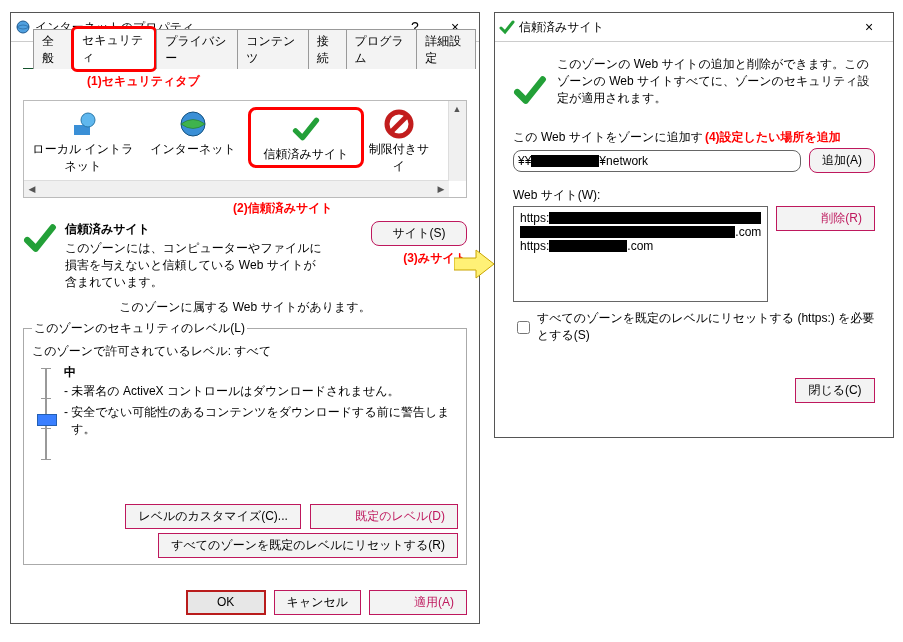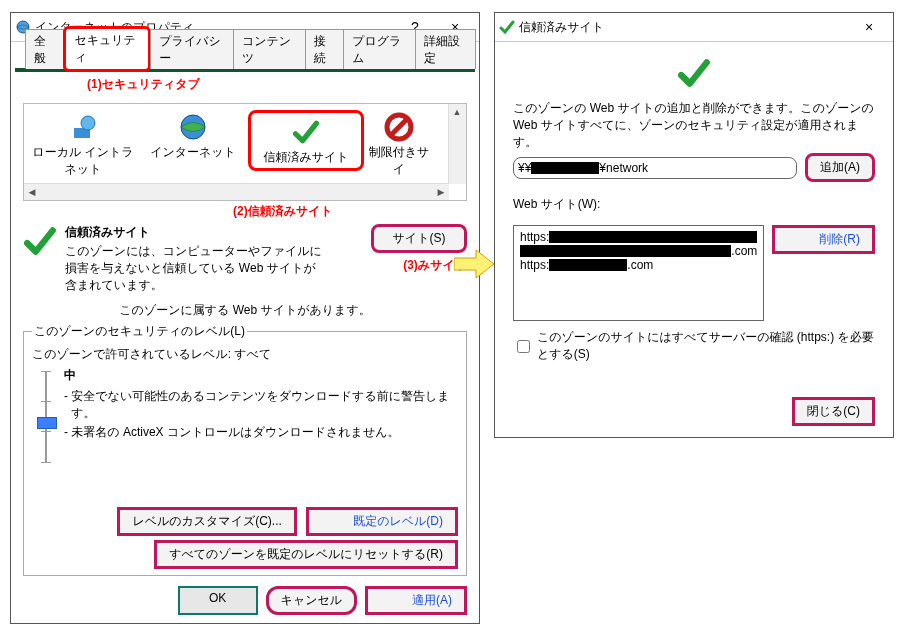--- a/index.html
+++ b/index.html
@@ -28,24 +28,24 @@
   .titlebar .title { flex: 1; padding-left: 4px; }
   .titlebar .tbtn {
     width: 40px;
     height: 24px;
     line-height: 24px;
     text-align: center;
     font-size: 14px;
     cursor: pointer;
   }
   .tabstrip {
-    margin: 4px 4px 0 4px;
+    margin: 4px 4px 0 12px;
     display: flex;
     align-items: flex-end;
-    border-bottom: 4px solid #14532d;
+    border-bottom: 1px solid #14532d;
     height: 22px;
     padding-left: 10px;
   }
   .tab {
     padding: 3px 8px 2px;
     border: 1px solid #999;
     border-bottom: none;
     background: #f3f3f3;
     margin-right: -1px;
     font-size: 12px;
@@ -78,40 +78,40 @@
     position: absolute; left:0; right:17px; bottom:0; height:16px;
     background:#f0f0f0; border-top:1px solid #ddd;
     display:flex; justify-content:space-between; align-items:center;
   }
   .scroll-arrow { width:16px;height:16px; text-align:center; font-size:9px; line-height:16px; color:#555;}
   .checkmark-svg { width:28px; height:28px; }
   .big-check { width:34px; height:34px; }
   .btn {
     display:inline-block;
     padding: 3px 12px;
-    border: 3px solid #be185d;
+    border: 1px solid #be185d;
     background: #f3f3f3;
     cursor:pointer;
     min-width: 70px;
     text-align:center;
     box-sizing:border-box;
   }
-  .btn.primary { background:#e7e7e7; border:2px solid #0f766e;}
-  .btn.disabled { color:#1d4ed8;padding-left:44px; }
+  .btn.primary { background:#e7e7e7; border:2px solid #b91c1c;}
+  .btn.disabled { color:#be185d;padding-left:44px; }
   fieldset { border:1px solid #aaa; margin:4px 0; padding:6px 8px; }
   legend { font-size:12px; }
   .slider-box { display:flex; align-items:flex-start; margin-top:4px;}
   .vslider { width:28px; height:100px; position:relative;}
   .vslider .track { position:absolute; left:13px; width:2px; background:#999; top:4px; bottom:4px;}
   .vslider .tick { position:absolute; left:9px; width:10px; height:1px; background:#999;}
   .vslider .thumb { position:absolute; left:5px; width:18px; height:10px; background:#3a7fff; border:1px solid #235fb3;}
   .button-row { text-align:right; margin-top:4px;}
   .footer-btns { position:absolute; bottom:8px; right:12px; display:flex; gap:8px;}
   .trusted-body { padding: 14px 18px 10px; }
-  .trusted-top { display:flex; align-items:center; gap:10px;flex-direction:column;}
+  .trusted-top { display:flex; align-items:flex-end; gap:10px;}
   .input-text {
     border:1px solid #666; background:#fff; padding:3px 4px; height:22px; box-sizing:border-box; width:100%;
   }
   .listbox {
     border:1px solid #666; background:#fff; height:96px; padding:4px 6px; overflow:hidden;
     box-sizing:border-box;
   }
   .checkbox-row { display:flex; align-items:center; gap:4px; margin-top:8px;}
   .arrow-yellow { position:absolute; }
   .redacted { background:#000; color:#000; display:inline-block; }
@@ -214,37 +214,37 @@
         <div class="vslider">
           <div class="track"></div>
           <div class="tick" style="top:4px;"></div>
           <div class="tick" style="top:34px;"></div>
           <div class="tick" style="top:64px;"></div>
           <div class="tick" style="bottom:4px;"></div>
           <div class="thumb" style="top:50px;"></div>
         </div>
         <div style="flex:1; padding-left:4px;">
           <div style="font-weight:bold;">中</div>
+          <div style="margin-top:2px; text-indent:-0.6em; padding-left:0.6em;">- 未署名の ActiveX コントロールはダウンロードされません。</div>
           <div style="margin-top:4px; text-indent:-0.6em; padding-left:0.6em;">- 安全でない可能性のあるコンテンツをダウンロードする前に警告します。</div>
-          <div style="margin-top:2px; text-indent:-0.6em; padding-left:0.6em;">- 未署名の ActiveX コントロールはダウンロードされません。</div>
         </div>
       </div>
       <div class="button-row" style="margin-top:40px;">
         <span class="btn">レベルのカスタマイズ(C)...</span>
         <span class="btn disabled" style="margin-left:6px;">既定のレベル(D)</span>
       </div>
       <div class="button-row">
         <span class="btn" style="min-width:240px;">すべてのゾーンを既定のレベルにリセットする(R)</span>
       </div>
     </fieldset>
   </div>
 
   <div class="footer-btns">
     <span class="btn primary" style="min-width:80px;">OK</span>
-    <span class="btn" style="min-width:80px;border-radius:12px;">キャンセル</span>
+    <span class="btn" style="min-width:80px;">キャンセル</span>
     <span class="btn disabled" style="min-width:80px;">適用(A)</span>
   </div>
 </div>
 
 <svg class="arrow-yellow" style="left:454px; top:248px; width:42px; height:32px;">
   <polygon points="0,10 22,10 22,2 40,16 22,30 22,22 0,22" fill="#fff176" stroke="#c9a400" stroke-width="1"></polygon>
 </svg>
 
 <div class="window" style="left:494px; top:12px; width:400px; height:426px;">
   <div class="titlebar">
@@ -256,32 +256,35 @@
   </div>
 
   <div class="trusted-body">
     <div class="trusted-top">
       <svg class="big-check" viewBox="0 0 32 32">
           <path d="M4 18 L12 26 L28 6" fill="none" stroke="#23a038" stroke-width="6" stroke-linecap="round" stroke-linejoin="round"></path>
         </svg>
       <div style="flex:1;">このゾーンの Web サイトの追加と削除ができます。このゾーンの Web サイトすべてに、ゾーンのセキュリティ設定が適用されます。</div>
     </div>
 
+    <div style="margin-top:22px; white-space:nowrap;">
+      <span>この Web サイトをゾーンに追加す</span><span class="anno-red" style="margin-left:2px;">(4)設定したい場所を追加</span>
+    </div>
 
     <div style="display:flex; gap:8px; margin-top:2px; align-items:center;">
       <div class="input-text box-red" style="flex:1; display:flex; align-items:center; padding:0 4px;">
         <span>¥¥</span>
           <span class="redacted" style="width:68px; height:12px;"></span>
           <span>¥network</span>
       </div>
       <span class="btn box-red" style="min-width:66px;">追加(A)</span>
     </div>
 
     <div style="margin-top:14px;">Web サイト(W):</div>
-    <div style="display:flex; gap:8px; margin-top:12px;">
+    <div style="display:flex; gap:8px; margin-top:2px;">
       <div class="listbox" style="flex:1;">
         <div style="display:flex;align-items:center;">
           <span>https:</span>
             <span class="redacted" style="width:242px;height:12px;"></span>
         </div>
         <div style="display:flex;align-items:center;">
           <span class="redacted" style="width:250px;height:12px;"></span>
             <span>.com</span>
         </div>
         <div style="display:flex;align-items:center;">
@@ -290,20 +293,20 @@
             <span>.com</span>
         </div>
       </div>
       <div>
         <span class="btn disabled" style="min-width:66px;">削除(R)</span>
       </div>
     </div>
 
     <div class="checkbox-row">
       <input type="checkbox" style="">
-      <span>このゾーンのサイトにはすべてサーバーの確認 (https:) を必要とする(S)</span>
+      <span>すべてのゾーンを既定のレベルにリセットする (https:) を必要とする(S)</span>
     </div>
 
     <div style="text-align:right; margin-top:34px;">
       <span class="btn" style="min-width:80px;">閉じる(C)</span>
     </div>
   </div>
 </div>
 
 </body></html>

